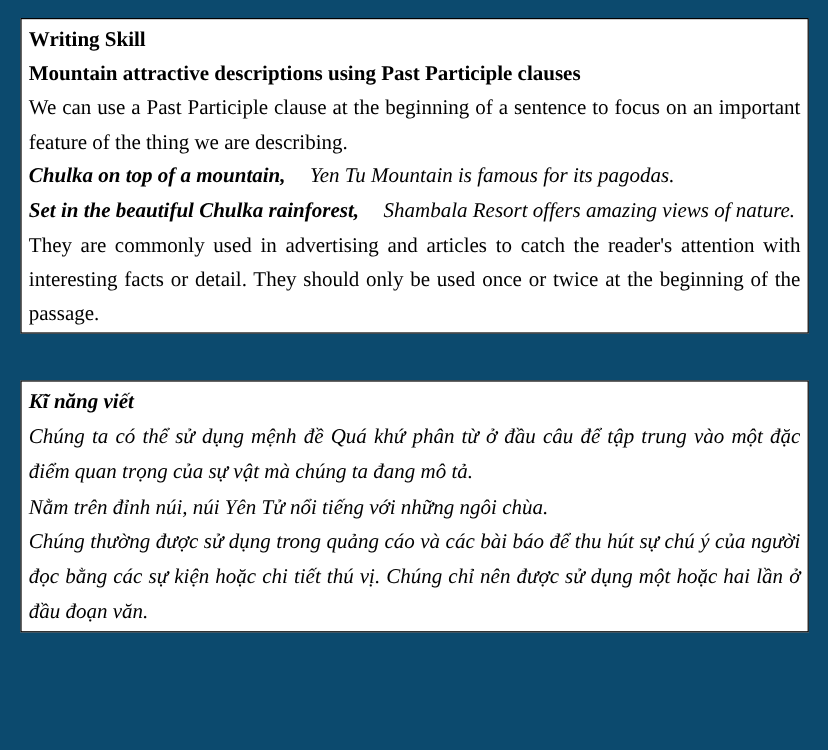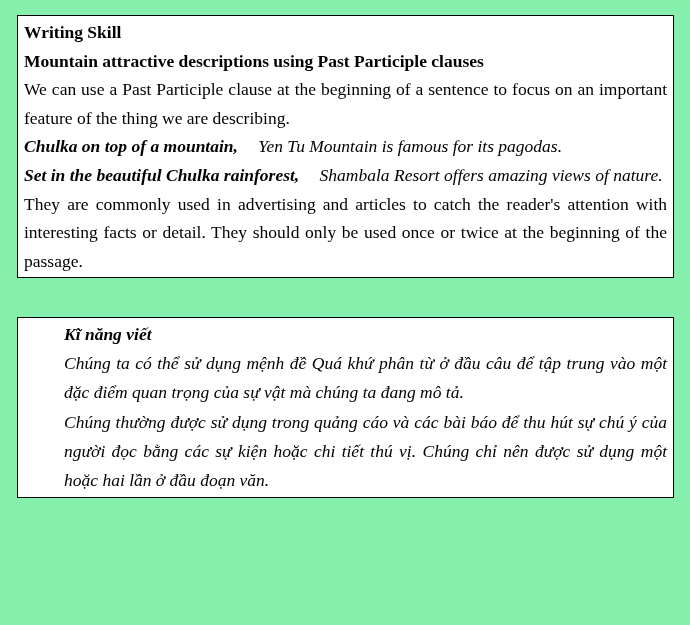--- a/index.html
+++ b/index.html
@@ -4,21 +4,21 @@
 <style>
   html, body {
     margin: 0;
     padding: 0;
     background: #ffffff;
   }
   .page {
     position: relative;
     width: 690px;
     height: 625px;
-    background: #86efac;
+    background: #0c4a6e;
     color: #000000;
     font-family: "Liberation Serif", "DejaVu Serif", serif;
   }
   .textbox {
     position: absolute;
     left: 17px;
     width: 657px;
     box-sizing: border-box;
     border: 1px solid #000000;
     padding: 2px 6px 2px 6px;
@@ -26,21 +26,21 @@
   }
   .box-en { top: 15px; }
   .box-vi { top: 317px; }
   .textbox p {
     margin: 0;
     font-size: 17.5px;
     text-align: justify;
     color: #000000;
   }
   .box-en p { line-height: 28.6px; }
-  .box-vi p { line-height: 29.2px; margin-left: 40px; }
+  .box-vi p { line-height: 29.2px; }
   .b  { font-weight: bold; }
   .i  { font-style: italic; margin-left: 16px; }
   .bi { font-weight: bold; font-style: italic; }
   .box-vi p { font-style: italic; }
 </style>
 </head>
 <body>
 
 <div class="page">
 
@@ -49,16 +49,17 @@
     <p class="b">Mountain attractive descriptions using Past Participle clauses</p>
     <p><span>We can use a Past Participle clause at the beginning of a sentence to focus on an important feature of the thing we are describing.</span></p>
     <p><span class="bi">Chulka on top of a mountain,</span><span class="i"> Yen Tu Mountain is famous for its pagodas.</span></p>
     <p><span class="bi">Set in the beautiful Chulka rainforest,</span><span class="i"> Shambala Resort offers amazing views of nature.</span></p>
     <p><span>They are commonly used in advertising and articles to catch the reader's attention with interesting facts or detail. They should only be used once or twice at the beginning of the passage.</span></p>
   </div>
 
   <div class="textbox box-vi">
     <p class="bi">Kĩ năng viết</p>
     <p><span>Chúng ta có thể sử dụng mệnh đề Quá khứ phân từ ở đầu câu để tập trung vào một đặc điểm quan trọng của sự vật mà chúng ta đang mô tả.</span></p>
+    <p><span>Nằm trên đỉnh núi, núi Yên Tử nổi tiếng với những ngôi chùa.</span></p>
     <p><span>Chúng thường được sử dụng trong quảng cáo và các bài báo để thu hút sự chú ý của người đọc bằng các sự kiện hoặc chi tiết thú vị. Chúng chỉ nên được sử dụng một hoặc hai lần ở đầu đoạn văn.</span></p>
   </div>
 
 </div>
 
 </body></html>

